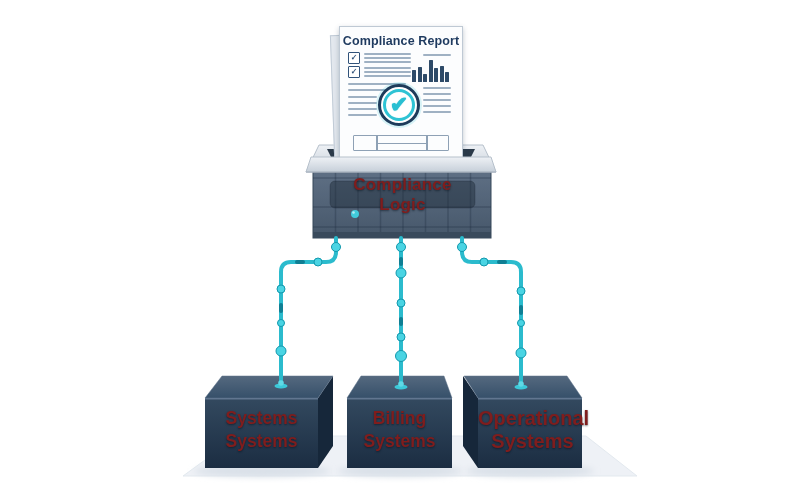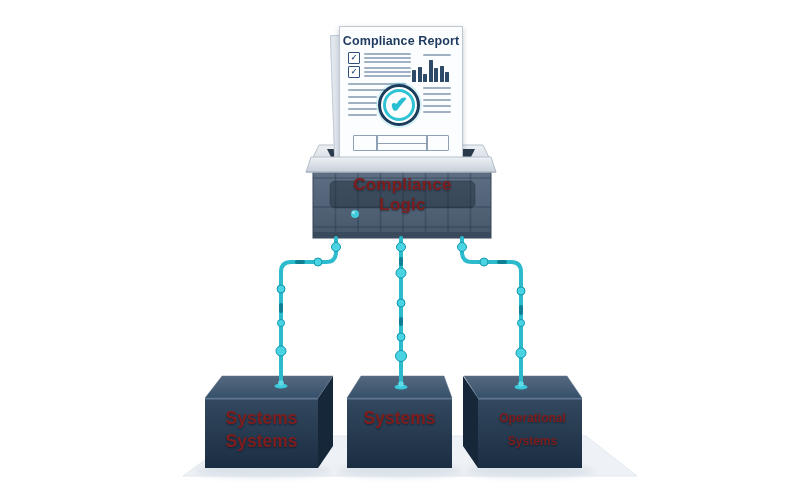--- a/index.html
+++ b/index.html
@@ -38,21 +38,21 @@
   .doc-table .hdiv{position:absolute;height:1.5px;background:#8ea1b5;}
 
   
   .white-label{position:absolute;z-index:7;color:#7f1d1d;font-weight:bold;text-align:center;
       text-shadow:0 1px 2px rgba(8,18,30,.55);}
   #processor-label{left:330px;top:181px;width:145px;height:27px;display:flex;
       align-items:center;justify-content:center;font-size:17px;letter-spacing:.2px;}
   .sys-label{line-height:23px;font-size:17.5px;}
   #label-clinical{left:205px;top:407px;width:113px;}
   #label-billing{left:347px;top:407px;width:105px;}
-  #label-operational{left:478px;top:407px;width:109px;font-size:12px;}
+  #label-operational{left:478px;top:407px;width:109px;font-size:20px;}
 </style>
 </head>
 <body>
 
 <div id="stage">
 
   <svg id="svg-back" width="800" height="500" viewBox="0 0 800 500">
     <defs>
       <linearGradient id="gradFront" x1="0" y1="0" x2="0" y2="1">
         <stop offset="0" stop-color="#33495f"></stop>
@@ -223,20 +223,21 @@
     <line x1="306" y1="172" x2="496" y2="172" stroke="#a9b4c0" stroke-width="1"></line>
   </svg>
 
   <div id="processor-label" class="white-label">Compliance Logic</div>
 
   <div id="label-clinical" class="white-label sys-label">
     <div>Systems</div>
     <div>Systems</div>
   </div>
   <div id="label-billing" class="white-label sys-label">
+    <div>Billing</div>
     <div>Systems</div>
   </div>
   <div id="label-operational" class="white-label sys-label">
     <div>Operational</div>
     <div>Systems</div>
   </div>
 
 </div>
 
 </body></html>

